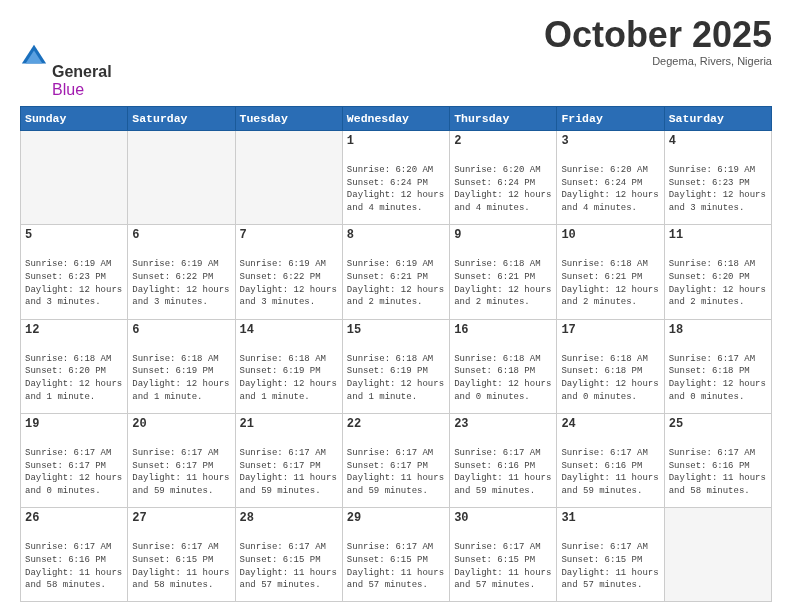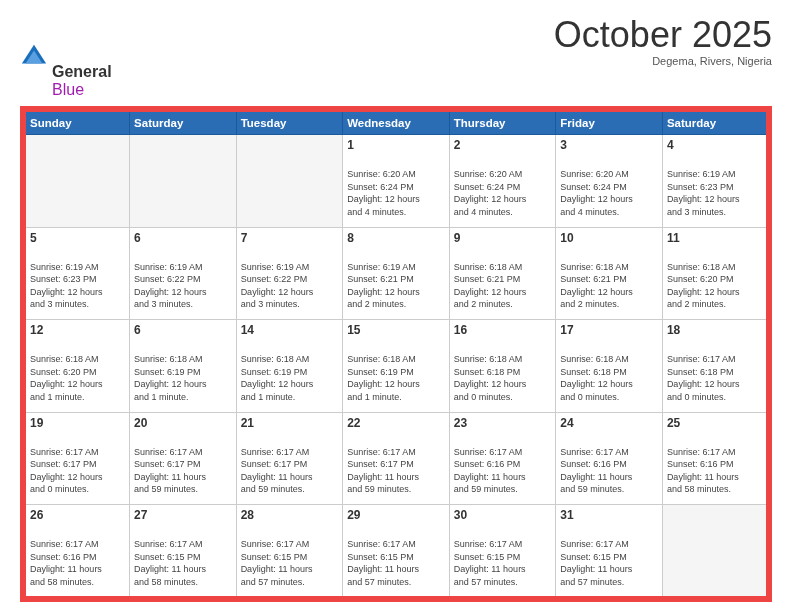--- a/index.html
+++ b/index.html
@@ -46,34 +46,35 @@
     }
     .logo-icon {
       width: 28px;
       height: 28px;
     }
     .title-block {
       text-align: right;
     }
     .month-title {
       font-size: 36px;
-      font-weight: 400;
+      font-weight: 700;
       color: #333;
       line-height: 1.1;
     }
     .subtitle {
       font-size: 11px;
       color: #555;
     }
     .calendar {
       flex: 1;
-      border: 6px solid #ef4444;
+      border: 1px solid #ef4444;
       border-collapse: collapse;
       width: 100%;
       table-layout: fixed;
+      font-family: Liberation Mono, monospace;
     }
     .calendar th {
       background: #2a6db5;
       color: #fff;
       font-size: 11.5px;
       font-weight: bold;
       padding: 5px 4px;
       text-align: left;
       border: 1px solid #1a5a9a;
     }

